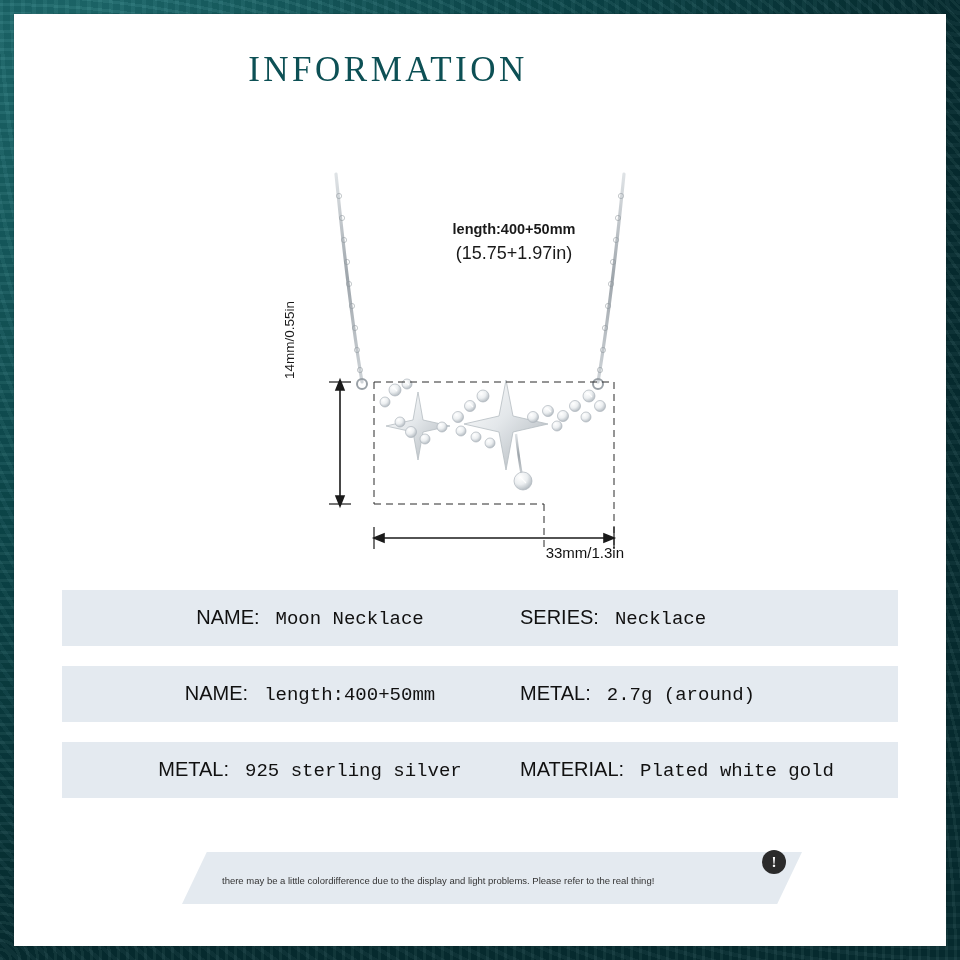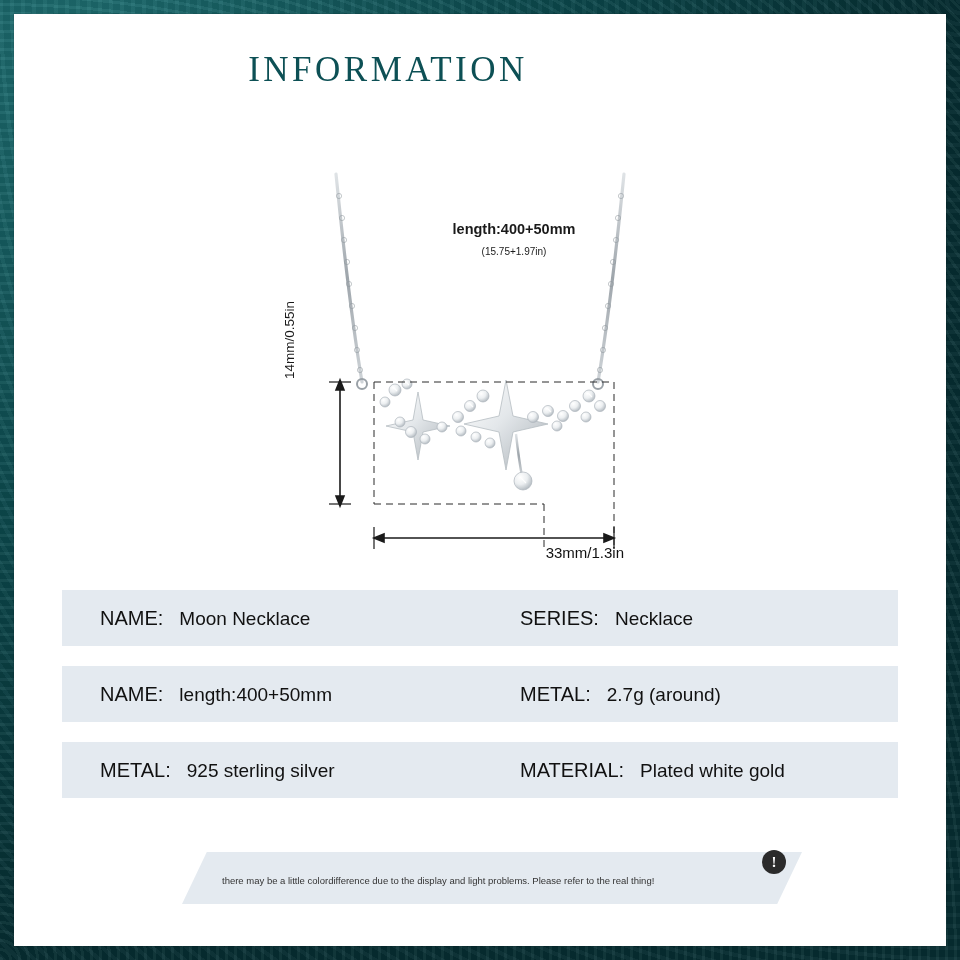--- a/index.html
+++ b/index.html
@@ -66,21 +66,21 @@
     top: 85px;
     width: 240px;
     text-align: center;
     font-size: 14.5px;
     color: #1a1a1a;
     line-height: 1.45;
     font-weight: bold;
   }
   .label-len .sub {
     font-weight: normal;
-    font-size: 10px;
+    font-size: 18px;
   }
   .vert-label {
     position: absolute;
     left: 268px;
     top: 245px;
     font-size: 13.5px;
     color: #1a1a1a;
     transform: rotate(-90deg);
     transform-origin: left top;
     white-space: nowrap;
@@ -109,31 +109,32 @@
     height: 56px;
     background: #e4eaf0;
     margin-bottom: 20px;
     padding-left: 38px;
     box-sizing: border-box;
   }
   .cell {
     display: flex;
     align-items: baseline;
   }
-  .cell.left { width: 420px; }
+  .cell.left { width: 420px; justify-content: center; }
   .k {
     font-size: 20px;
     color: #111;
     white-space: nowrap;
   }
   .v {
     font-size: 19px;
     color: #111;
     margin-left: 16px;
     white-space: nowrap;
+    font-family: Liberation Mono, monospace;
   }
   
   .note-wrap {
     position: absolute;
     left: 48px;
     top: 828px;
     width: 836px;
     height: 72px;
   }
   .note-shape {

